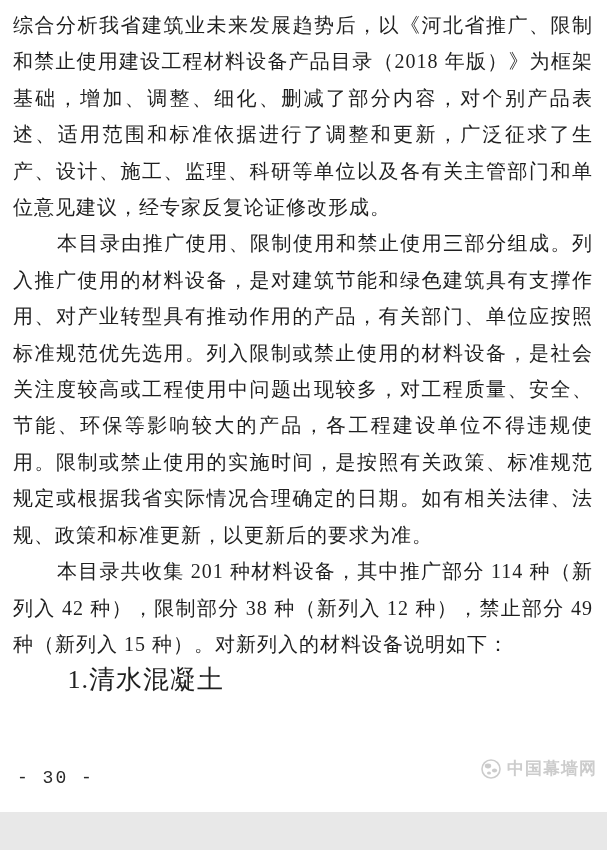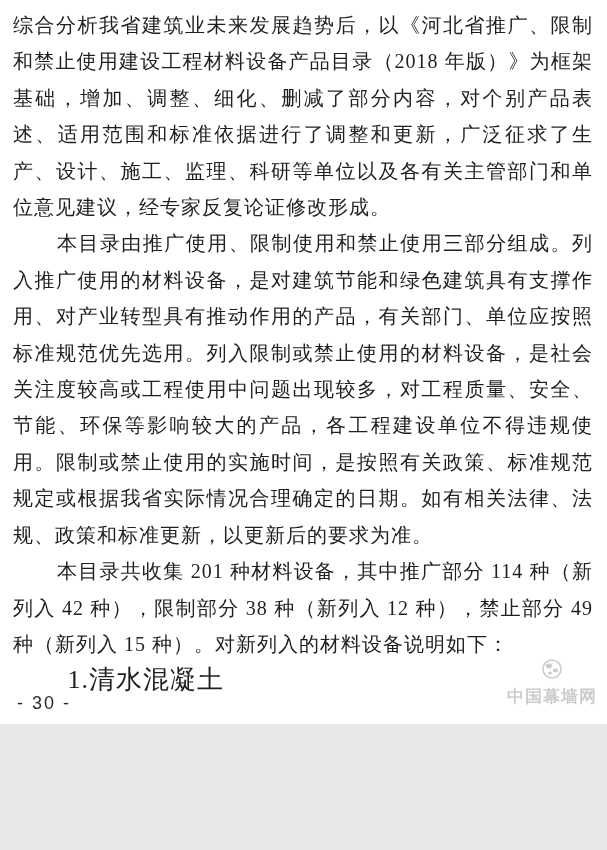--- a/index.html
+++ b/index.html
@@ -1,20 +1,20 @@
 <!DOCTYPE html>
 <html><head>
 <meta charset="utf-8">
 <style>
   * { margin: 0; padding: 0; box-sizing: border-box; }
   html, body { background: #e8e8e8; }
   .page {
     position: relative;
     width: 607px;
-    height: 724px;
+    height: 812px;
     margin: 0 auto;
     background: #ffffff;
     color: #1f1f1f;
     overflow: hidden;
     font-family: "Liberation Serif", "DejaVu Serif", serif;
   }
   .doc {
     padding: 7px 14px 0 13px;
   }
   .para {
@@ -48,40 +48,39 @@
     text-indent: 2.1em;
   }
   .footer {
     position: absolute;
     left: 0; right: 0; bottom: 0;
     height: 42px;
   }
   .page-number {
     position: absolute;
     left: 17px;
-    bottom: 10px;
+    bottom: 24px;
     font-size: 18px;
     letter-spacing: 2px;
     color: #2a2a2a;
-    font-family: Liberation Sans, sans-serif;
+    font-family: Liberation Mono, monospace;
   }
   .watermark {
     position: absolute;
     right: 10px;
-    bottom: 16px;
+    bottom: 32px;
     display: flex;
     align-items: center;
     gap: 5px;
     color: #cccccc;
     font-family: "Liberation Sans", "DejaVu Sans", sans-serif;
     font-size: 17px;
     font-weight: bold;
     letter-spacing: 1px;
     user-select: none;
-    flex-direction: column;
   }
   .watermark svg { display: block; }
 </style>
 </head>
 <body>
 
 <div class="page">
   <div class="doc">
     <p class="para">综合分析我省建筑业未来发展趋势后，以《河北省推广、限制和禁止使用建设工程材料设备产品目录（2018 年版）》为框架基础，增加、调整、细化、删减了部分内容，对个别产品表述、适用范围和标准依据进行了调整和更新，广泛征求了生产、设计、施工、监理、科研等单位以及各有关主管部门和单位意见建议，经专家反复论证修改形成。</p>
     <p class="para indent">本目录由推广使用、限制使用和禁止使用三部分组成。列入推广使用的材料设备，是对建筑节能和绿色建筑具有支撑作用、对产业转型具有推动作用的产品，有关部门、单位应按照标准规范优先选用。列入限制或禁止使用的材料设备，是社会关注度较高或工程使用中问题出现较多，对工程质量、安全、节能、环保等影响较大的产品，各工程建设单位不得违规使用。限制或禁止使用的实施时间，是按照有关政策、标准规范规定或根据我省实际情况合理确定的日期。如有相关法律、法规、政策和标准更新，以更新后的要求为准。</p>

